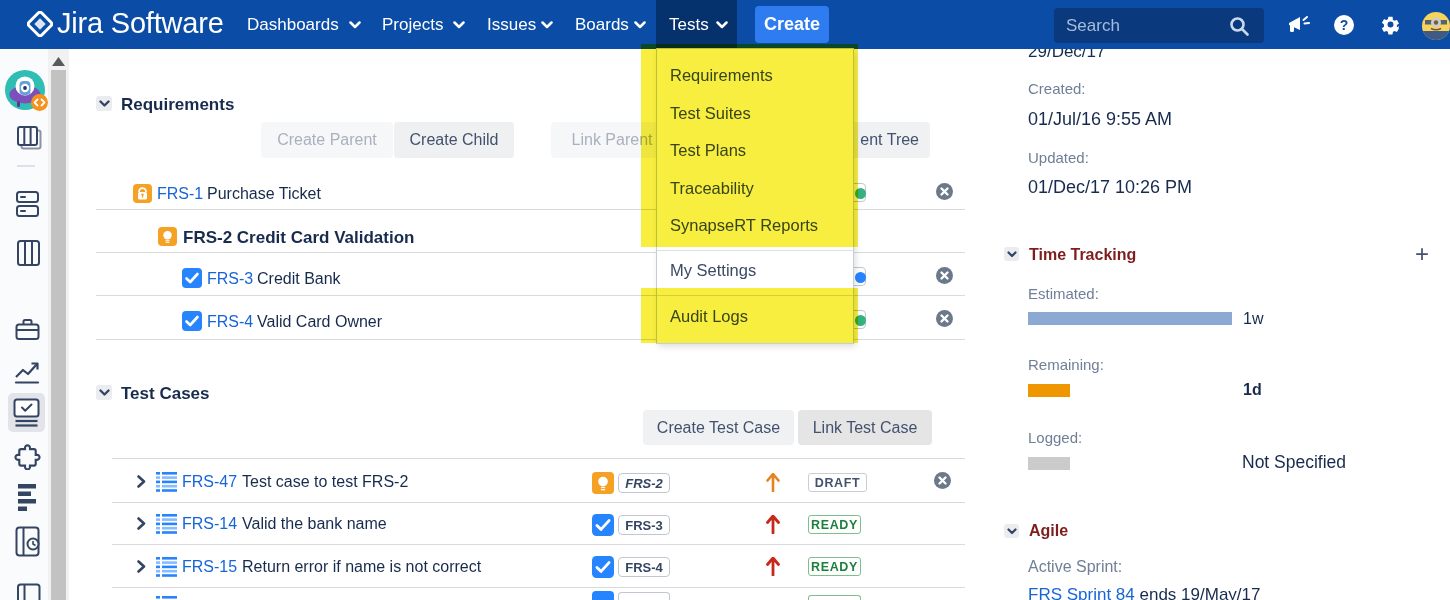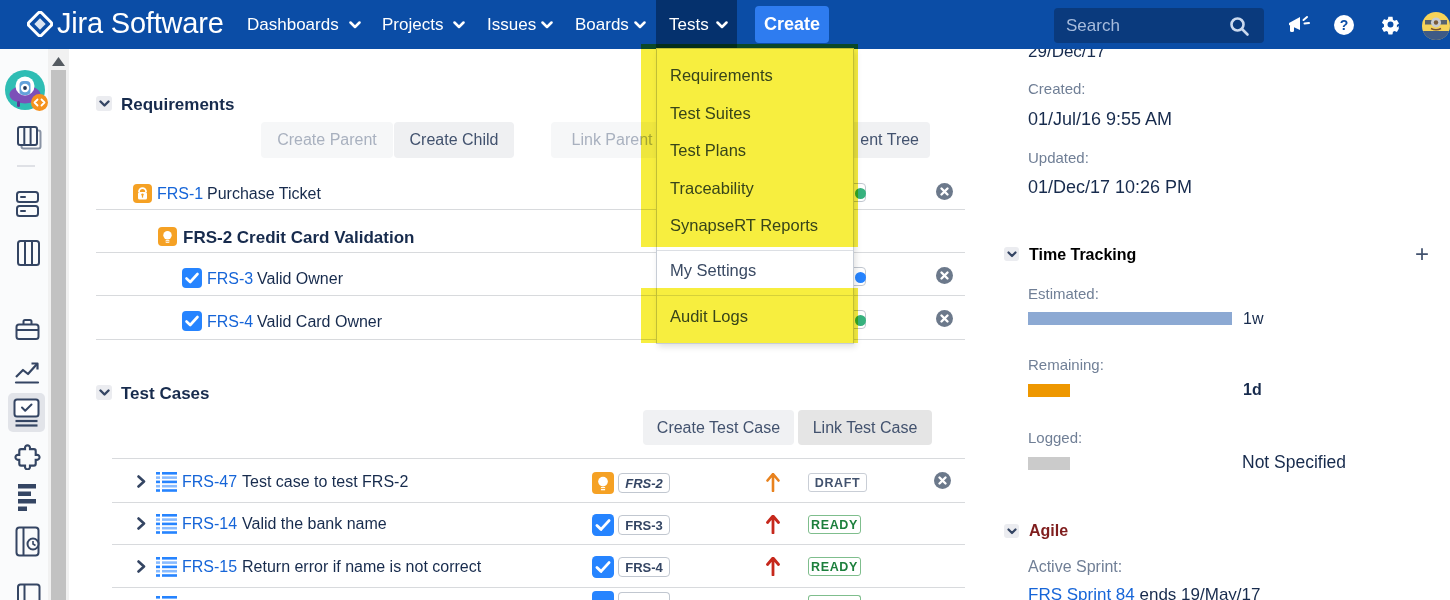--- a/index.html
+++ b/index.html
@@ -153,21 +153,21 @@
       <line x1="7.7" y1="14.3" x2="11.3" y2="14.3" stroke="#F5A124" stroke-width="0.8"></line>
     </svg>
     <div class="abs" style="left:183px; top:228px; font-size:17px; font-weight:bold; color:#172B4D;">FRS-2 Credit Card Validation</div>
     <div class="sep" style="left:96px; top:252px; width:869px;"></div>
 
     <svg class="abs" style="left:182px; top:268px;" width="20" height="20" viewBox="0 0 20 20">
       <rect width="20" height="20" rx="4" fill="#2684FF"></rect>
       <path d="M4.5 10.5 L8.2 14 L15.5 6" fill="none" stroke="#fff" stroke-width="2.6" stroke-linecap="round" stroke-linejoin="round"></path>
     </svg>
     <div class="abs link" style="left:207px; top:270px; font-size:16px;">FRS-3</div>
-    <div class="abs dark" style="left:257px; top:270px;">Valid Owner</div>
+    <div class="abs dark" style="left:257px; top:270px;">Credit Bank</div>
     <div class="badge" style="left:848px; top:267px; width:18px; height:19px;"><svg style="margin-top:3.5px; margin-left:6px;" width="11" height="11" viewBox="0 0 11 11">
           <circle cx="5.5" cy="5.5" r="5.5" fill="#2684FF"></circle>
         </svg></div>
     <svg class="xbtn" style="left:936px; top:267px;" viewBox="0 0 17 17">
         <circle cx="8.5" cy="8.5" r="8.5" fill="#6C798B"></circle>
         <path d="M5.5 5.5 L11.5 11.5 M11.5 5.5 L5.5 11.5" stroke="#fff" stroke-width="2.4" stroke-linecap="round"></path>
       </svg>
     <div class="sep" style="left:96px; top:295px; width:869px;"></div>
 
     <svg class="abs" style="left:182px; top:311px;" width="20" height="20" viewBox="0 0 20 20">
@@ -310,21 +310,21 @@
     <div class="abs lbl" style="left:1028px; top:80px;">Created:</div>
     <div class="abs dark" style="left:1028px; top:109px; font-size:18px;">01/Jul/16 9:55 AM</div>
     <div class="abs lbl" style="left:1028px; top:149px;">Updated:</div>
     <div class="abs dark" style="left:1028px; top:177px; font-size:18px;">01/Dec/17 10:26 PM</div>
 
     <div class="chevbox" style="left:1004px; top:247px; width:15px; height:14px;">
       <svg width="10" height="7" viewBox="0 0 10 7">
           <path d="M1.5 1.5 L5 5 L8.5 1.5" fill="none" stroke="#344563" stroke-width="2.2" stroke-linecap="round" stroke-linejoin="round"></path>
         </svg>
     </div>
-    <div class="abs" style="left:1029px; top:246px; font-size:16px; font-weight:bold; color:#000000;">Time Tracking</div>
+    <div class="abs" style="left:1029px; top:246px; font-size:16px; font-weight:bold; color:#7f1d1d;">Time Tracking</div>
     <div class="abs" style="left:1415px; top:240px; font-size:24px; font-weight:400; color:#42526E;">+</div>
 
     <div class="abs lbl" style="left:1028px; top:285px;">Estimated:</div>
     <div class="abs" style="left:1028px; top:312px; width:204px; height:13px; background:#8CA9D3;"></div>
     <div class="abs dark" style="left:1243px; top:310px;">1w</div>
 
     <div class="abs lbl" style="left:1028px; top:356px;">Remaining:</div>
     <div class="abs" style="left:1028px; top:384px; width:42px; height:13px; background:#EE9700;"></div>
     <div class="abs dark" style="left:1243px; top:381px;font-weight:bold;">1d</div>
 

